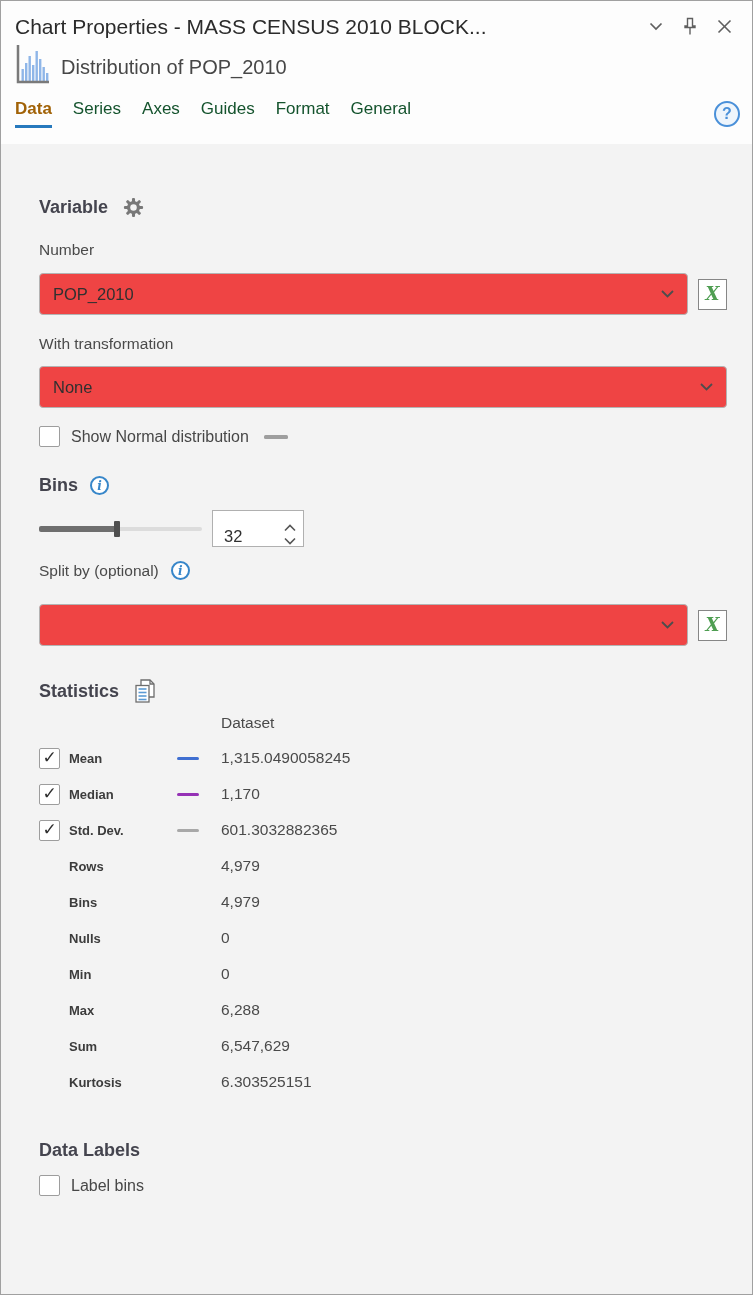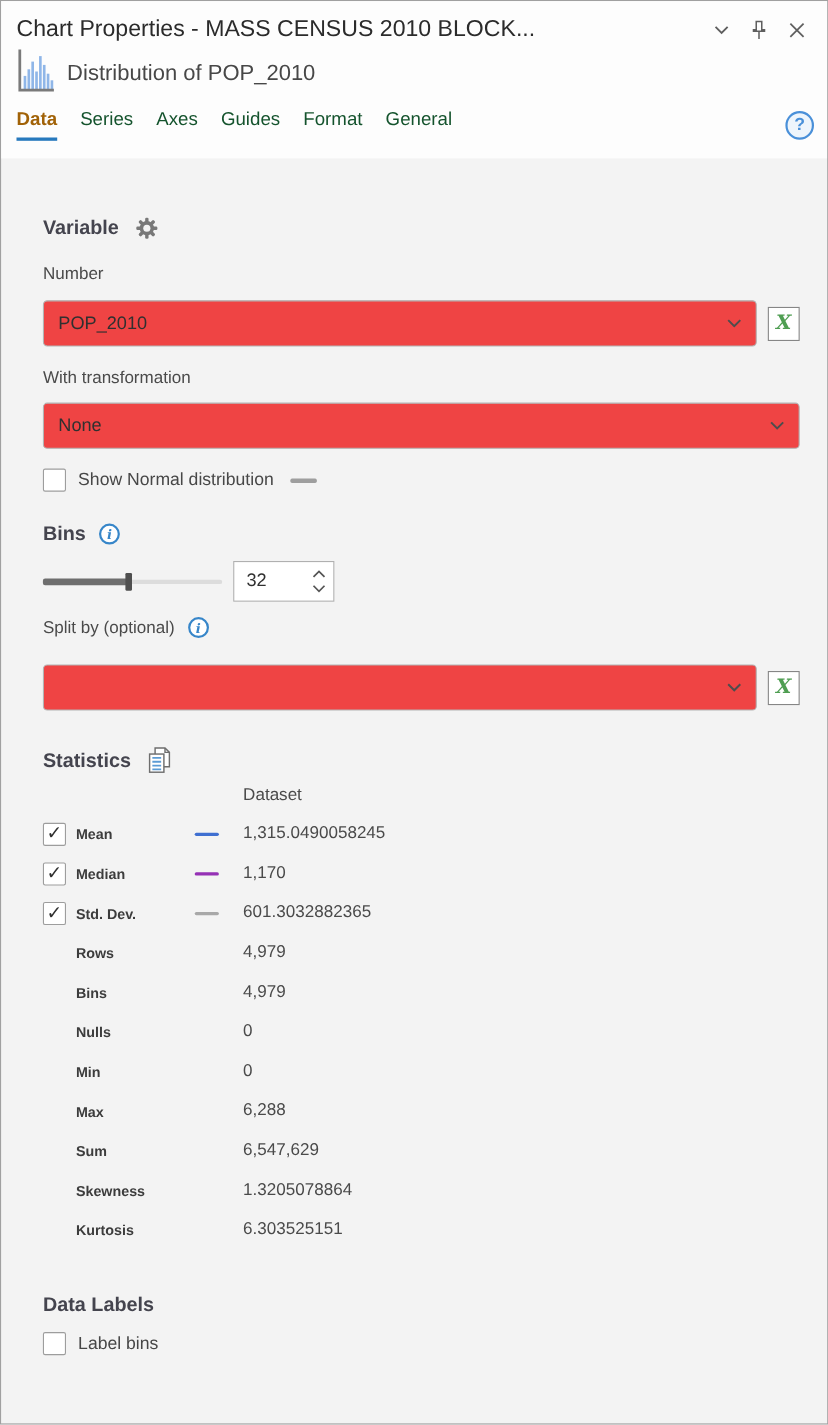--- a/index.html
+++ b/index.html
@@ -6,21 +6,21 @@
   html,body { width:753px; height:1295px; }
   body {
     font-family: "Liberation Sans", "DejaVu Sans", sans-serif;
     background:#f3f3f3;
     border:1px solid #a0a0a0;
     color:#454545;
     overflow:hidden;
   }
   
   .header { background:#fdfdfd; padding:14px 12px 16px 14px; }
-  .title-row { display:flex; align-items:flex-end; }
+  .title-row { display:flex; align-items:flex-start; }
   .panel-title { font-size:21px; color:#2b2b2b; flex:1; white-space:nowrap; overflow:hidden; }
   .title-icons { display:flex; align-items:center; gap:16px; padding-right:6px; }
   .tbtn { background:none; border:none; cursor:pointer; display:flex; align-items:center; padding:2px; }
   .subtitle-row { display:flex; align-items:flex-end; gap:10px; margin-top:4px; }
   .subtitle { font-size:20px; color:#474747; padding-bottom:6px; }
   .tabs-row { display:flex; align-items:center; gap:21px; margin-top:14px; }
   .tab { font-size:17px; color:#14532d; padding-bottom:6px; border-bottom:3px solid transparent; cursor:pointer; }
   .tab.active { color:#a16207; font-weight:700; border-bottom-color:#2779bd; }
   .help-btn { margin-left:auto; background:none; border:none; cursor:pointer; }
   .help-circle {
@@ -63,21 +63,21 @@
   .dash-normal { background:#9e9e9e; width:24px; height:4px; margin-left:4px; }
   .dash-mean { background:#3f6fd1; }
   .dash-median { background:#9531b5; }
   .dash-stddev { background:#a8a8a8; }
   
   .bins-row { display:flex; align-items:center; gap:10px; margin-top:14px; }
   .slider { position:relative; width:163px; height:20px; cursor:pointer; }
   .slider-track { position:absolute; top:8px; left:0; width:100%; height:4px; background:#dcdcdc; border-radius:2px; }
   .slider-fill  { position:absolute; top:7px; left:0; width:48%; height:6px; background:#6e6e6e; border-radius:2px; }
   .slider-handle{ position:absolute; top:2px; left:calc(48% - 3px); width:6px; height:16px; background:#4f4f4f; border-radius:1px; }
-  .spinner { width:92px; height:37px; background:#fff; border:1px solid #b0b0b0; display:flex; align-items:center; }
+  .spinner { width:92px; height:37px; background:#fff; border:1px solid #b0b0b0; display:flex; align-items:flex-end; }
   .spinner-value { flex:1; display:flex; align-items:center; padding-left:11px; font-size:16.5px; color:#303030; }
   .spinner-btns { width:26px; display:flex; flex-direction:column; justify-content:center; gap:3px; align-items:center; }
   .spin-btn { background:none; border:none; cursor:pointer; display:flex; padding:1px; }
   
   .stats-table { margin-top:10px; }
   .stat-header { padding-left:182px; font-size:15.5px; color:#4a4a4a; height:26px; }
   .stat-row { display:flex; align-items:center; height:36px; }
   .cb-cell { width:30px; display:flex; align-items:center; }
   .stat-label { width:108px; font-size:13px; font-weight:700; color:#3c3c3c; }
   .dash-cell { width:44px; display:flex; align-items:center; }
@@ -333,26 +333,20 @@
       <span class="stat-value">6,288</span>
     </div>
 
     <div class="stat-row">
       <span class="cb-cell"></span>
       <span class="stat-label">Sum</span>
       <span class="dash-cell"></span>
       <span class="stat-value">6,547,629</span>
     </div>
 
-    <div class="stat-row">
-      <span class="cb-cell"></span>
-      <span class="stat-label">Skewness</span>
-      <span class="dash-cell"></span>
-      <span class="stat-value">1.3205078864</span>
-    </div>
 
     <div class="stat-row">
       <span class="cb-cell"></span>
       <span class="stat-label">Kurtosis</span>
       <span class="dash-cell"></span>
       <span class="stat-value">6.303525151</span>
     </div>
   </div>
 
   <div class="section-heading mt40">Data Labels</div>

